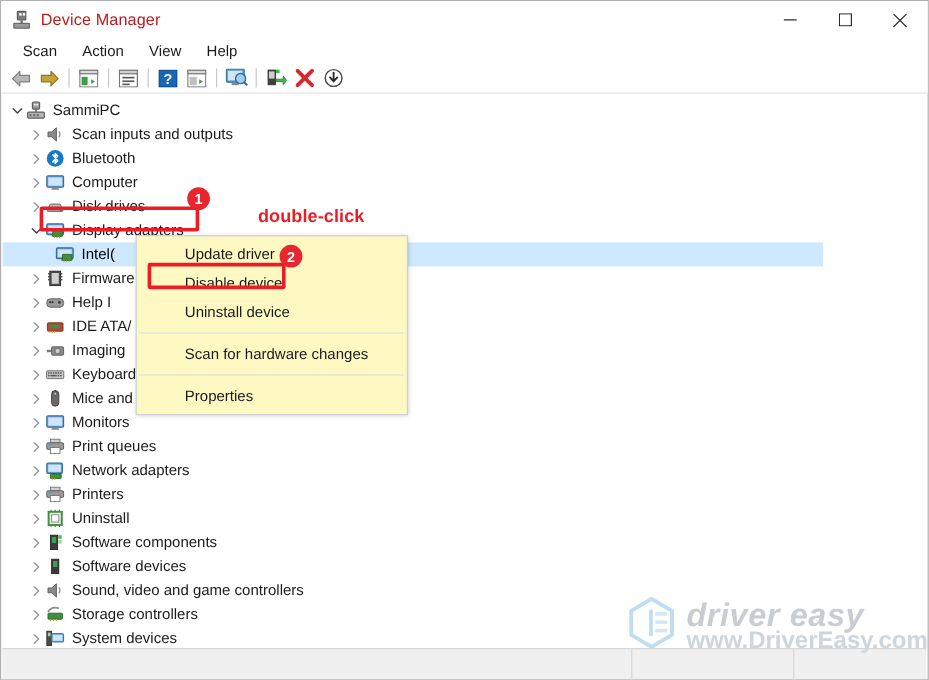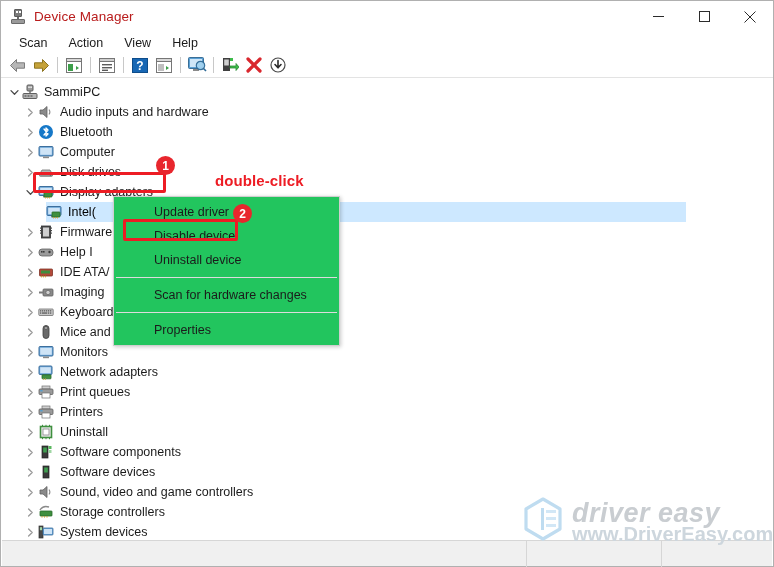--- a/index.html
+++ b/index.html
@@ -85,26 +85,26 @@
   }
   .row .ico{
     width:16px;height:16px;margin-right:6px;position:relative;flex:none;
   }
   .row .lbl{line-height:20px;}
   .row.sel{background:#cde8ff;}
   .row.sel .lbl{color:#000;}
 
   .depth0{padding-left:4px;}
   .depth1{padding-left:20px;}
-  .depth2{margin-left:44px;}
+  .depth2{padding-left:44px;}
 
   
   .ctxmenu{
     position:absolute;left:112px;top:195px;width:227px;
-    background:#22c55e;
+    background:#fef9c3;
     border:1px solid #cfcfcf;
     box-shadow:1px 1px 4px rgba(0,0,0,.22);
     padding:3px 0 3px 0;
     box-sizing:border-box;
     z-index:40;
   }
   .ctx-item{
     height:24px;line-height:24px;padding-left:40px;
     font-size:12.5px;color:#1b1b1b;white-space:nowrap;
   }
@@ -306,21 +306,21 @@
         <svg width="9" height="9" viewBox="0 0 9 9">
             <path d="M2.6 1 L6.2 4.5 L2.6 8" fill="none" stroke="#9a9a9a" stroke-width="1.3" stroke-linecap="round" stroke-linejoin="round"></path>
           </svg>
       </div>
       <div class="ico">
         <svg width="16" height="16" viewBox="0 0 16 16">
           <path d="M2 6 L5 6 L9 2.5 L9 13.5 L5 10 L2 10 Z" fill="#8a8a8a" stroke="#5f5f5f" stroke-width="0.8" stroke-linejoin="round"></path>
           <path d="M11 5.5 Q12.8 8 11 10.5" fill="none" stroke="#8a8a8a" stroke-width="1.1"></path>
         </svg>
       </div>
-      <div class="lbl">Audio inputs and hardware</div>
+      <div class="lbl">Scan inputs and outputs</div>
     </div>
 
     <div class="row depth1">
       <div class="chev">
         <svg width="9" height="9" viewBox="0 0 9 9">
             <path d="M2.6 1 L6.2 4.5 L2.6 8" fill="none" stroke="#9a9a9a" stroke-width="1.3" stroke-linecap="round" stroke-linejoin="round"></path>
           </svg>
       </div>
       <div class="ico">
         <svg width="16" height="16" viewBox="0 0 16 16">
@@ -527,45 +527,45 @@
     </div>
 
     <div class="row depth1">
       <div class="chev">
         <svg width="9" height="9" viewBox="0 0 9 9">
             <path d="M2.6 1 L6.2 4.5 L2.6 8" fill="none" stroke="#9a9a9a" stroke-width="1.3" stroke-linecap="round" stroke-linejoin="round"></path>
           </svg>
       </div>
       <div class="ico">
         <svg width="16" height="16" viewBox="0 0 16 16">
+          <rect x="4" y="2" width="8" height="3" fill="#cfcfcf" stroke="#6f6f6f" stroke-width="0.7"></rect>
+          <rect x="1" y="5" width="14" height="5.5" rx="1" fill="#9a9a9a" stroke="#5f5f5f" stroke-width="0.8"></rect>
+          <rect x="4" y="9" width="8" height="5" fill="#ffffff" stroke="#6f6f6f" stroke-width="0.7"></rect>
+          <rect x="2.2" y="6.2" width="2.4" height="1.2" fill="#4aa0d8"></rect>
+        </svg>
+      </div>
+      <div class="lbl">Print queues</div>
+    </div>
+
+    <div class="row depth1">
+      <div class="chev">
+        <svg width="9" height="9" viewBox="0 0 9 9">
+            <path d="M2.6 1 L6.2 4.5 L2.6 8" fill="none" stroke="#9a9a9a" stroke-width="1.3" stroke-linecap="round" stroke-linejoin="round"></path>
+          </svg>
+      </div>
+      <div class="ico">
+        <svg width="16" height="16" viewBox="0 0 16 16">
           <rect x="1" y="2" width="13" height="8.5" rx="1" fill="#6aa5d8" stroke="#3c6e9c"></rect>
           <rect x="2.2" y="3.2" width="10.6" height="6" fill="#cfe4f6"></rect>
           <rect x="4" y="10.8" width="9" height="4" rx="0.6" fill="#3f8f3f" stroke="#27692a" stroke-width="0.8"></rect>
           <rect x="5" y="14.5" width="1" height="1.2" fill="#cfa63a"></rect>
           <rect x="7" y="14.5" width="1" height="1.2" fill="#cfa63a"></rect>
         </svg>
       </div>
       <div class="lbl">Network adapters</div>
-    </div>
-
-    <div class="row depth1">
-      <div class="chev">
-        <svg width="9" height="9" viewBox="0 0 9 9">
-            <path d="M2.6 1 L6.2 4.5 L2.6 8" fill="none" stroke="#9a9a9a" stroke-width="1.3" stroke-linecap="round" stroke-linejoin="round"></path>
-          </svg>
-      </div>
-      <div class="ico">
-        <svg width="16" height="16" viewBox="0 0 16 16">
-          <rect x="4" y="2" width="8" height="3" fill="#cfcfcf" stroke="#6f6f6f" stroke-width="0.7"></rect>
-          <rect x="1" y="5" width="14" height="5.5" rx="1" fill="#9a9a9a" stroke="#5f5f5f" stroke-width="0.8"></rect>
-          <rect x="4" y="9" width="8" height="5" fill="#ffffff" stroke="#6f6f6f" stroke-width="0.7"></rect>
-          <rect x="2.2" y="6.2" width="2.4" height="1.2" fill="#4aa0d8"></rect>
-        </svg>
-      </div>
-      <div class="lbl">Print queues</div>
     </div>
 
     <div class="row depth1">
       <div class="chev">
         <svg width="9" height="9" viewBox="0 0 9 9">
             <path d="M2.6 1 L6.2 4.5 L2.6 8" fill="none" stroke="#9a9a9a" stroke-width="1.3" stroke-linecap="round" stroke-linejoin="round"></path>
           </svg>
       </div>
       <div class="ico">
         <svg width="16" height="16" viewBox="0 0 16 16">

